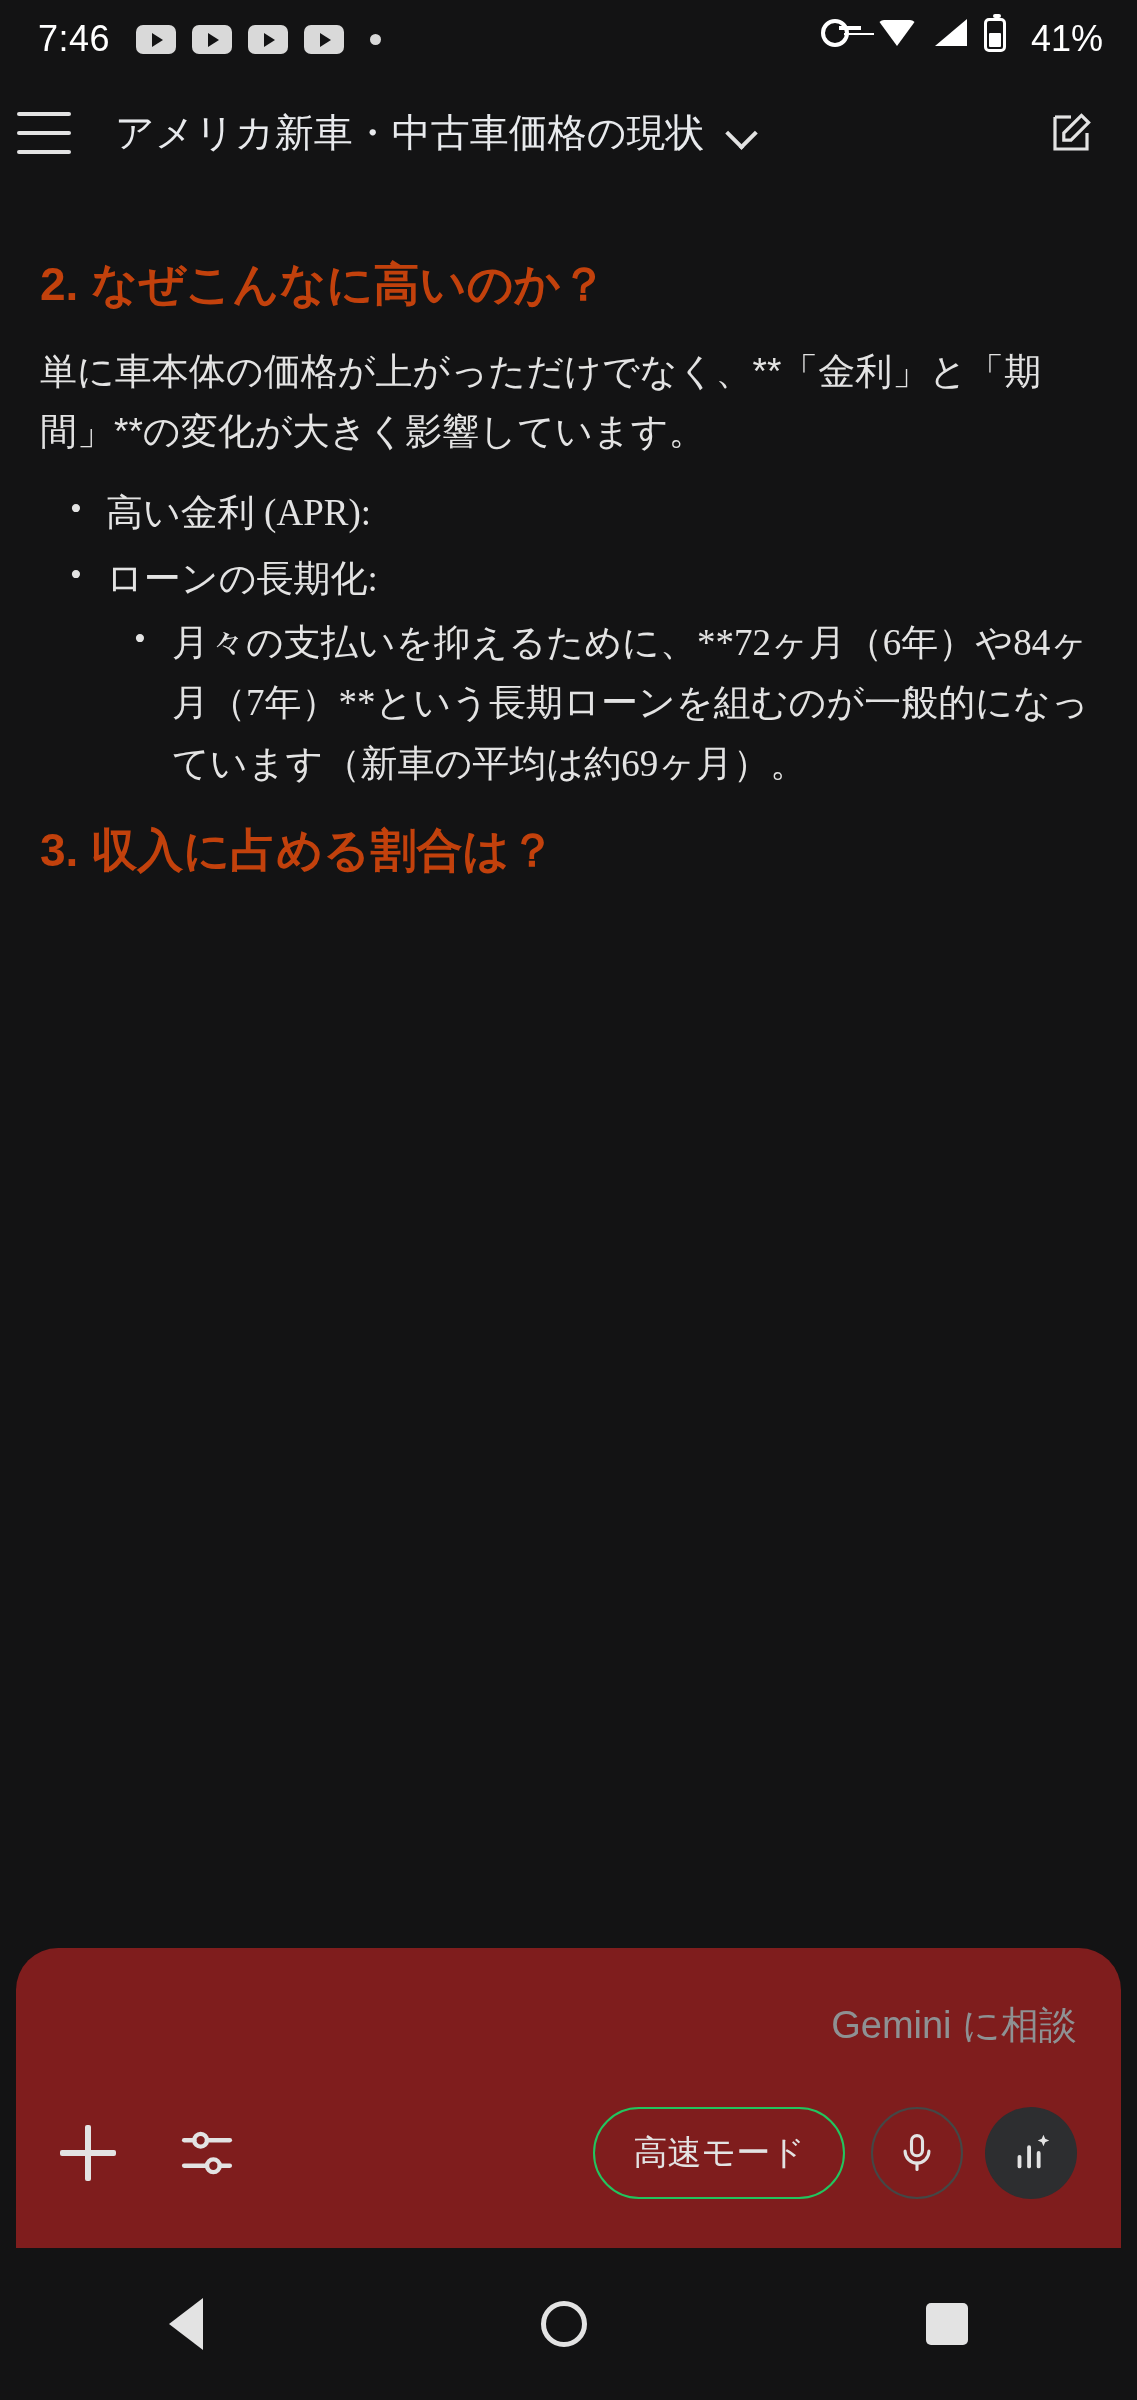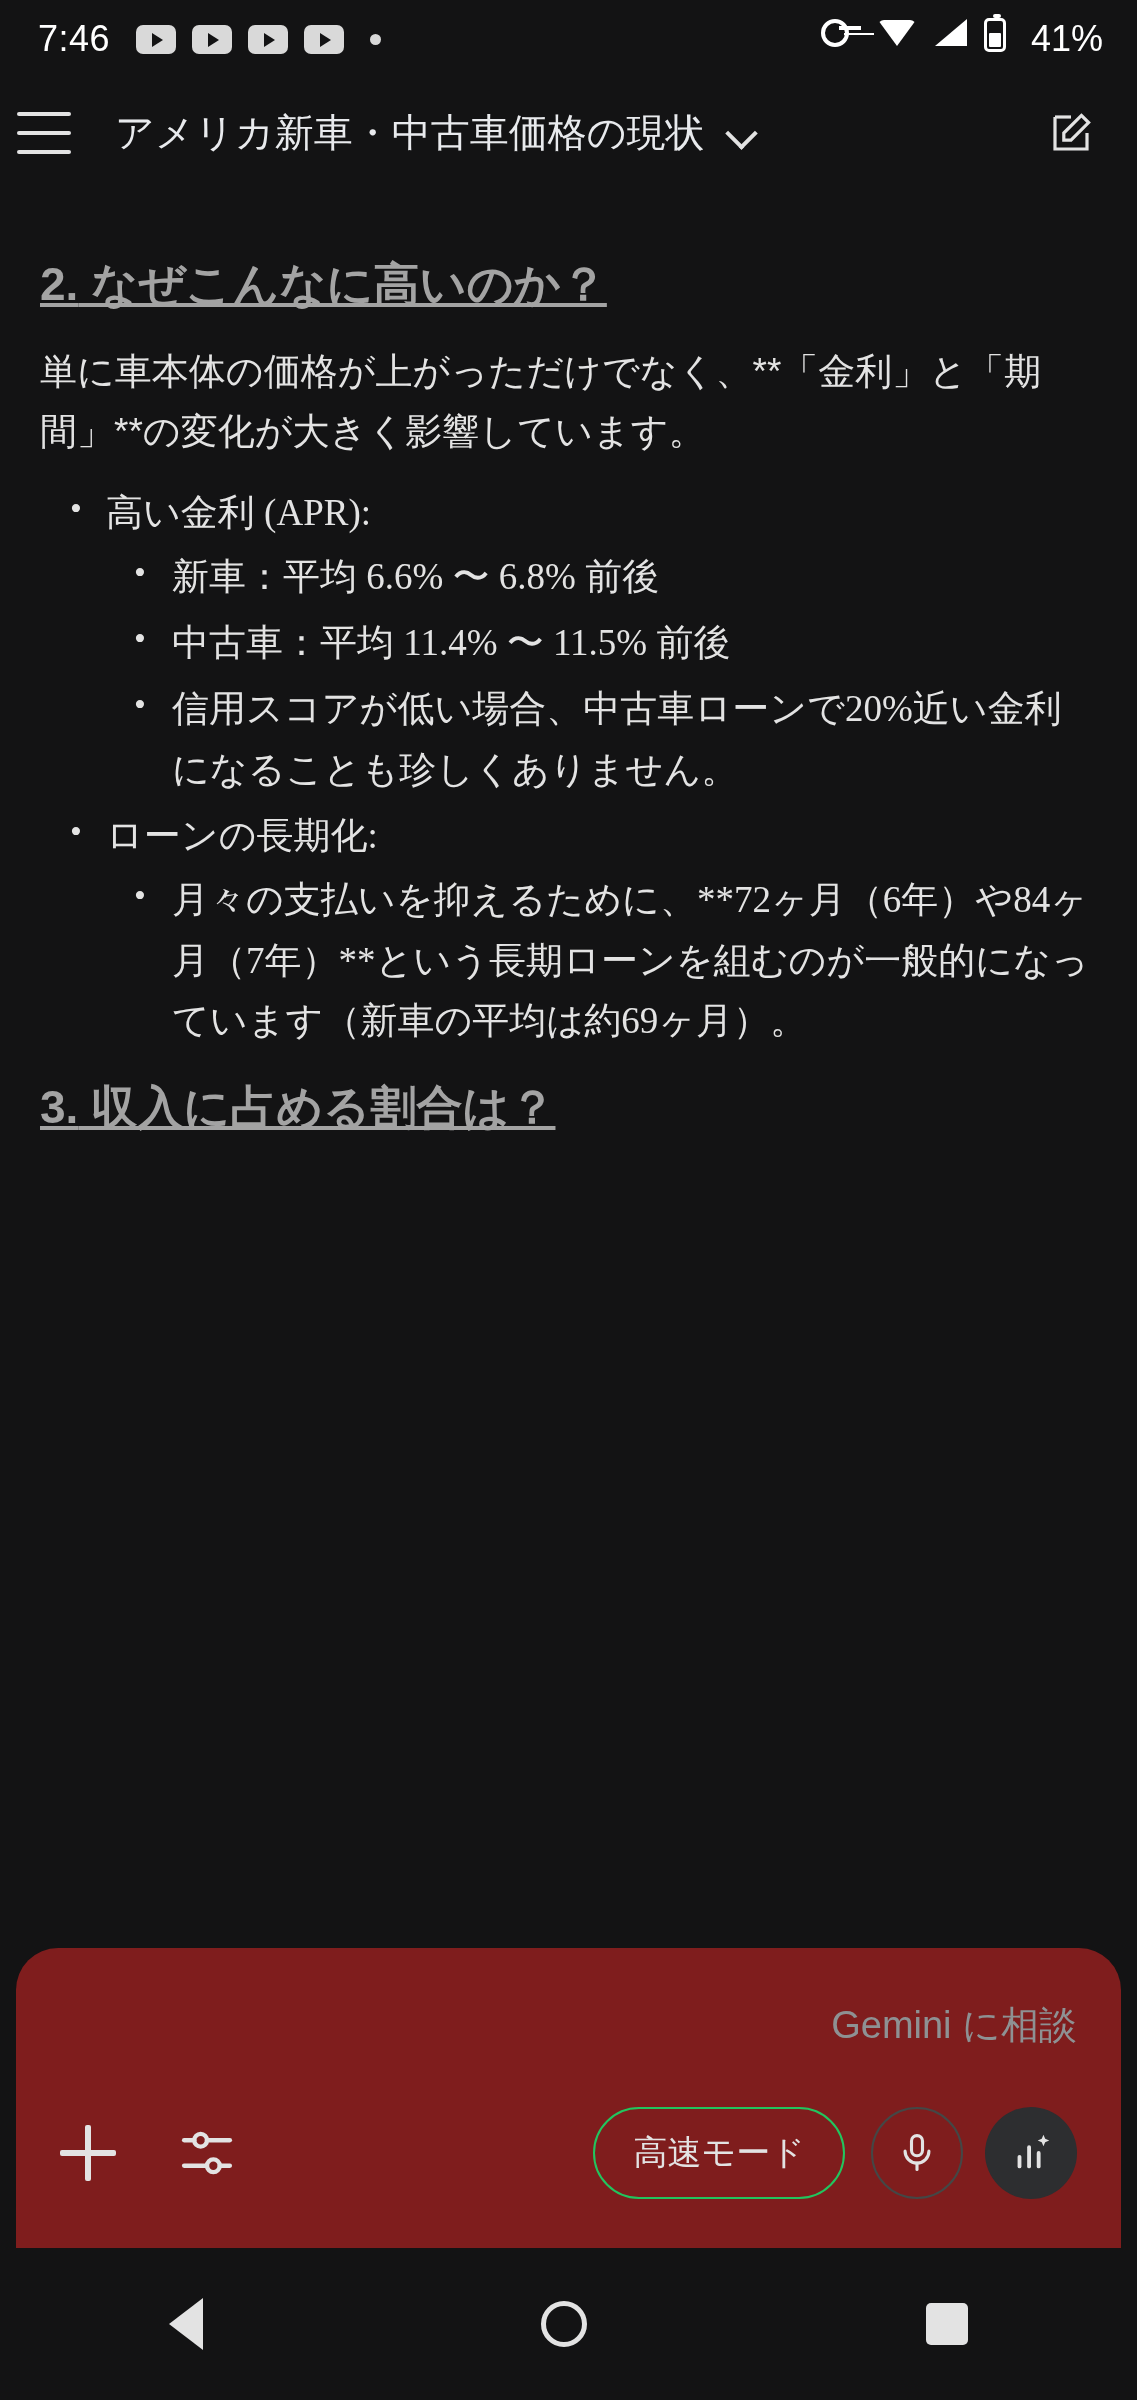--- a/index.html
+++ b/index.html
@@ -188,24 +188,23 @@
 
   
   .content {
     flex: 1;
     padding: 66px 40px 0 40px;
     overflow: hidden;
   }
   h2.section-head {
     font-size: 46px;
     font-weight: 700;
-    color: #a3a3a3;
+    color: #c2410c;
     margin-bottom: 26px;
     letter-spacing: 0px;
-    text-decoration: underline;
   }
   h2.section-head .num { font-weight: 700; }
   p.para {
     font-size: 37px;
     line-height: 1.63;
     color: #e3e3e3;
     margin-bottom: 20px;
   }
   ul.l1 {
     list-style: none;
@@ -385,25 +384,20 @@
 
     <h2 class="section-head">
       <span class="num">2.</span><span> なぜこんなに高いのか？</span>
     </h2>
 
     <p class="para">単に車本体の価格が上がっただけでなく、**「金利」と「期間」**の変化が大きく影響しています。</p>
 
     <ul class="l1">
       <li>
         <span>高い金利 (APR):</span>
-        <ul class="l2">
-          <li>新車：平均 6.6% 〜 6.8% 前後</li>
-          <li>中古車：平均 11.4% 〜 11.5% 前後</li>
-          <li>信用スコアが低い場合、中古車ローンで20%近い金利になることも珍しくありません。</li>
-        </ul>
       </li>
       <li>
         <span>ローンの長期化:</span>
         <ul class="l2">
           <li>月々の支払いを抑えるために、**72ヶ月（6年）や84ヶ月（7年）**という長期ローンを組むのが一般的になっています（新車の平均は約69ヶ月）。</li>
         </ul>
       </li>
     </ul>
 
     <h2 class="section-head head-gap">

